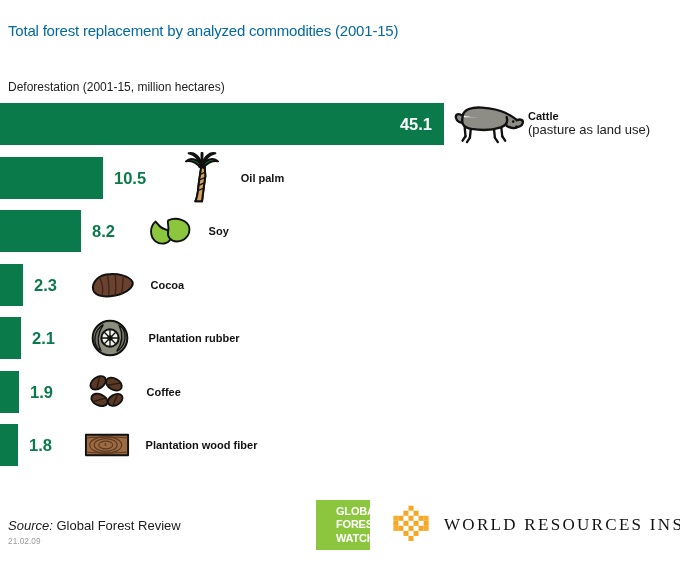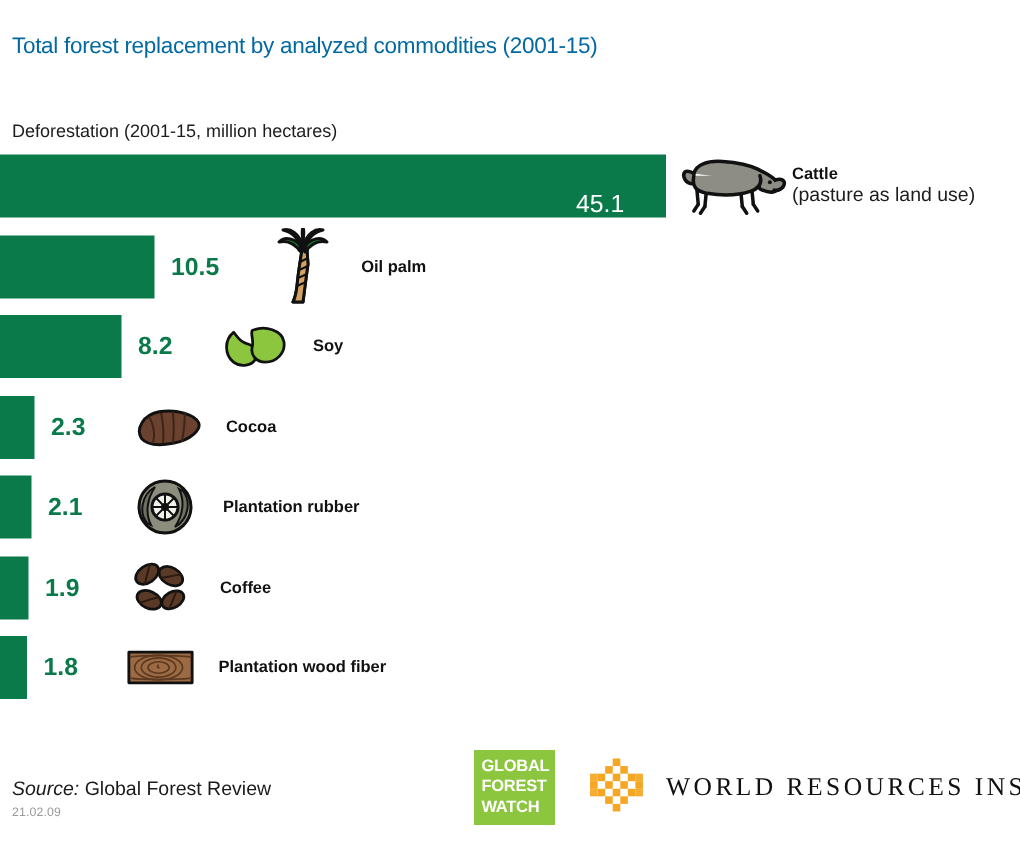--- a/index.html
+++ b/index.html
@@ -58,23 +58,23 @@
     height: 42px;
     background: #0a7a4b;
     box-sizing: border-box;
   }
   .val-in {
     position: absolute;
     top: 0;
     height: 42px;
     line-height: 42px;
     font-size: 16.5px;
-    font-weight: normal;
+    font-weight: bold;
     color: #ffffff;
-    margin-top: 12px;
+    text-align: right;
   }
   .val-out {
     position: absolute;
     top: 0;
     height: 42px;
     line-height: 42px;
     font-size: 16.5px;
     font-weight: bold;
     color: #0a7a4b;
     white-space: nowrap;
@@ -144,21 +144,21 @@
     position: absolute;
     left: 316px;
     top: 8px;
     width: 54px;
     height: 50px;
     background: #8cc63e;
     display: flex;
     flex-direction: column;
     align-items: flex-start;
     justify-content: center;
-    padding-left: 5px;
+    padding-left: 20px;
     box-sizing: border-box;
   }
   #gfw-logo span {
     color: #ffffff;
     font-size: 11px;
     font-weight: bold;
     line-height: 1.22;
     letter-spacing: -0.2px;
   }
   #wri-logo {

